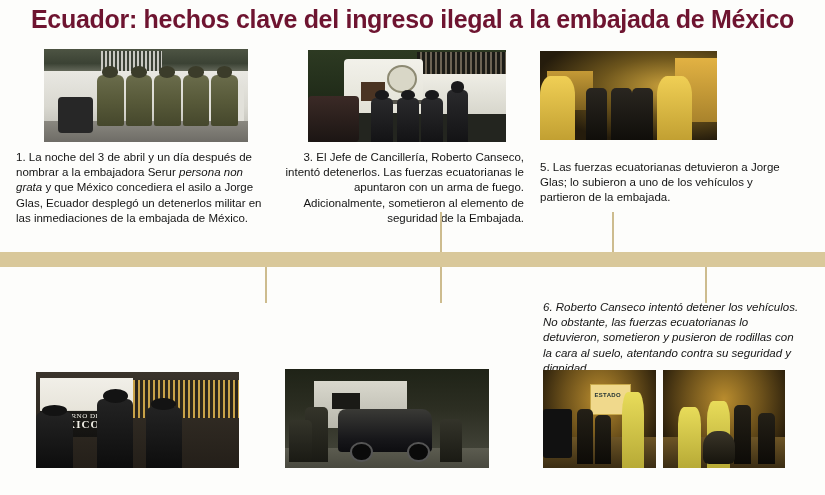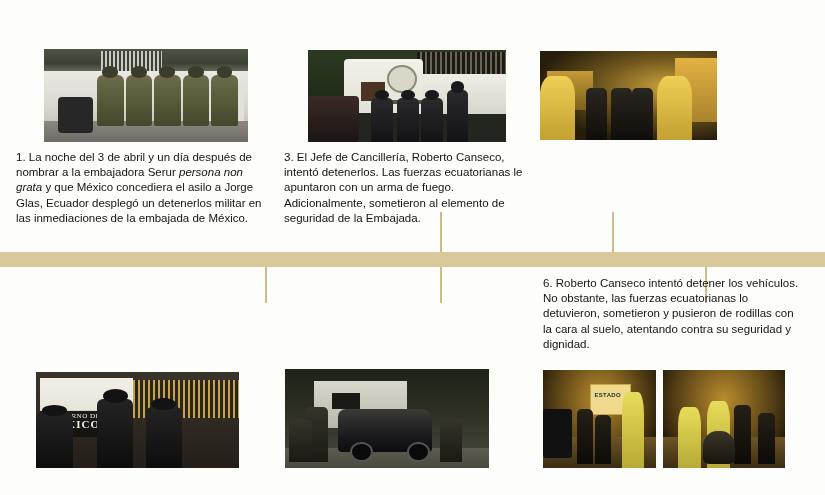--- a/index.html
+++ b/index.html
@@ -281,20 +281,21 @@
     position:absolute; left:33%; bottom:4%; width:26%; height:34%;
     background: linear-gradient(180deg,#3a3528 0%, #16140d 100%);
     border-radius:45% 45% 6px 6px;
   }
 </style>
 </head>
 <body>
 
 <div id="page">
 
+  <div id="title">Ecuador: hechos clave del ingreso ilegal a la embajada de México</div>
 
   <div class="photo" id="photo1">
     <div class="ph-inner">
       <div class="sky"></div>
       <div class="wall"></div>
       <div class="railing"></div>
       <div class="van"></div>
       <div class="ground"></div>
       <div class="moto"></div>
       <div class="sold" style="left:26%"></div>
@@ -333,37 +334,40 @@
       <div class="fig" style="left:52%"></div>
       <div class="figy" style="left:0%"></div>
       <div class="figy" style="left:66%"></div>
     </div>
   </div>
 
   <div class="item-text" id="text1" style="left:16px; top:150px; width:248px;">
     <span>1. La noche del 3 de abril y un día después de nombrar a la embajadora Serur </span><i>persona non grata</i><span> y que México concediera el asilo a Jorge Glas, Ecuador desplegó un detenerlos militar en las inmediaciones de la embajada de México.</span>
   </div>
 
-  <div class="item-text" id="text3" style="left:284px; top:150px; width:240px;">
+  <div class="item-text" id="text3" style="left:284px; top:150px; width:240px;text-align:right;">
     <span>3. El Jefe  de  Cancillería,  Roberto Canseco,  intentó detenerlos. Las fuerzas ecuatorianas le apuntaron  con  un  arma de fuego. Adicionalmente,  sometieron al elemento de seguridad de la Embajada.</span>
   </div>
 
+  <div class="item-text" id="text5" style="left:540px; top:160px; width:252px;">
+    <span>5. Las fuerzas ecuatorianas detuvieron a Jorge Glas; lo subieron a uno de los vehículos y partieron de la embajada.</span>
+  </div>
 
   <div class="connector up" style="left:440px;"></div>
   <div class="connector up" style="left:612px;"></div>
 
   <div id="timeline-band"></div>
 
   <div class="connector down" style="left:265px;"></div>
   <div class="connector down" style="left:440px;"></div>
   <div class="connector down" style="left:705px;"></div>
 
 
 
-  <div class="item-text" id="text6" style="left:543px; top:276px; width:262px;">
+  <div class="item-text" id="text6" style="left:543px; top:300px; width:262px;font-style:italic;">
     <span>6. Roberto Canseco intentó detener los vehículos. No obstante, las fuerzas ecuatorianas lo detuvieron, sometieron y pusieron de rodillas con la cara al suelo, atentando contra su seguridad y dignidad.</span>
   </div>
 
   <div class="photo" id="photo2">
     <div class="ph-inner">
       <div class="bg"></div>
       <div class="grille"></div>
       <div class="banner">
         <div class="bl">
           <span>GOBIERNO DE</span>

